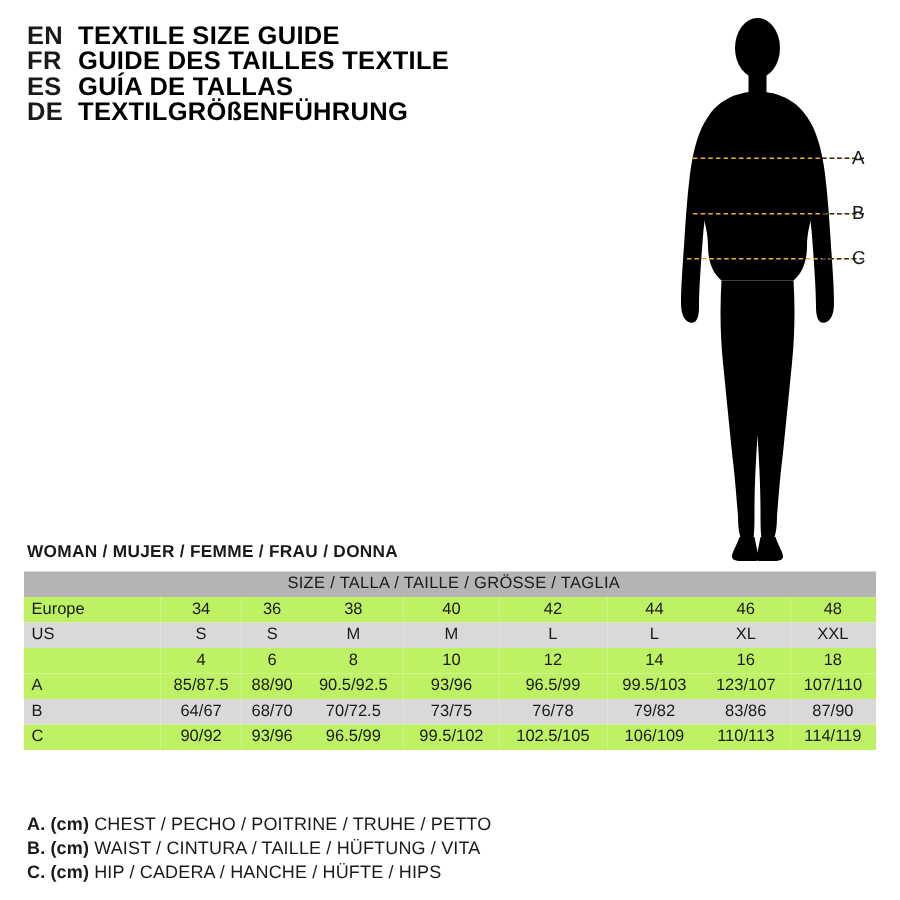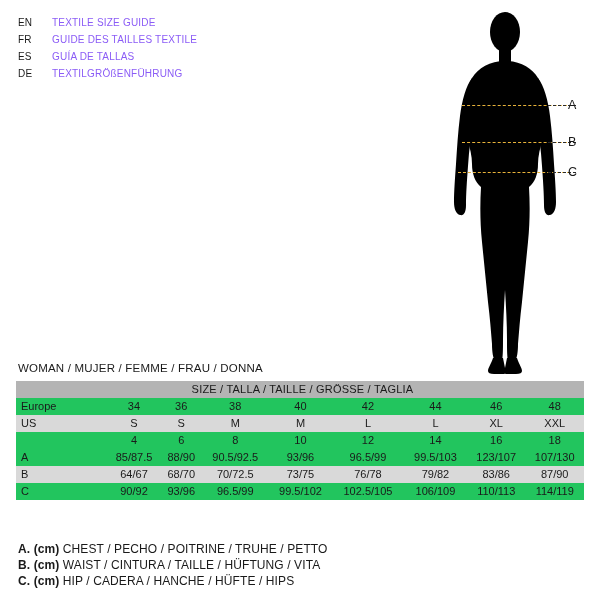--- a/index.html
+++ b/index.html
@@ -22,32 +22,33 @@
 
   
   .lang-block {
     position: absolute;
     left: 18px;
     top: 14px;
     width: 330px;
   }
   .lang-row {
     display: flex;
-    align-items: center;
+    align-items: flex-start;
     height: 17px;
-    font-size: 10px;
+    font-size: 17px;
     letter-spacing: 0.2px;
+    font-weight: bold;
   }
   .lang-code {
     width: 34px;
     flex: 0 0 34px;
     color: #1a1a1a;
   }
   .lang-text {
-    color: #8b5cf6;
+    color: #000000;
     white-space: nowrap;
   }
 
   
   .figure-wrap {
     position: absolute;
     left: 420px;
     top: 6px;
     width: 170px;
     height: 370px;
@@ -79,21 +80,21 @@
   .lbl-a { left: 148px; top: 92px; }
   .lbl-b { left: 148px; top: 129px; }
   .lbl-c { left: 148px; top: 159px; }
 
   
   .woman-title {
     position: absolute;
     left: 18px;
     top: 362px;
     font-size: 11.5px;
-    font-weight: normal;
+    font-weight: bold;
     letter-spacing: 0.2px;
   }
 
   table.size-table {
     position: absolute;
     left: 16px;
     top: 381px;
     width: 568px;
     border-collapse: collapse;
     font-size: 11px;
@@ -112,21 +113,21 @@
     width: 86px;
   }
   tr.head-row td {
     background: #b4b4b4;
     font-weight: normal;
     text-align: center;
     padding-left: 5px;
     letter-spacing: 0.2px;
   }
   tr.shade td { background: #d9d9d9; margin-top: 46px; }
-  tr.plain td { background: #22c55e; }
+  tr.plain td { background: #bef264; }
 
   
   .legend {
     position: absolute;
     left: 18px;
     top: 541px;
     width: 560px;
   }
   .legend-row {
     font-size: 12px;
@@ -271,21 +272,21 @@
 
       <tr class="plain">
         <td class="label-cell">A</td>
         <td>85/87.5</td>
         <td>88/90</td>
         <td>90.5/92.5</td>
         <td>93/96</td>
         <td>96.5/99</td>
         <td>99.5/103</td>
         <td>123/107</td>
-        <td>107/130</td>
+        <td>107/110</td>
       </tr>
 
       <tr class="shade">
         <td class="label-cell">B</td>
         <td>64/67</td>
         <td>68/70</td>
         <td>70/72.5</td>
         <td>73/75</td>
         <td>76/78</td>
         <td>79/82</td>

